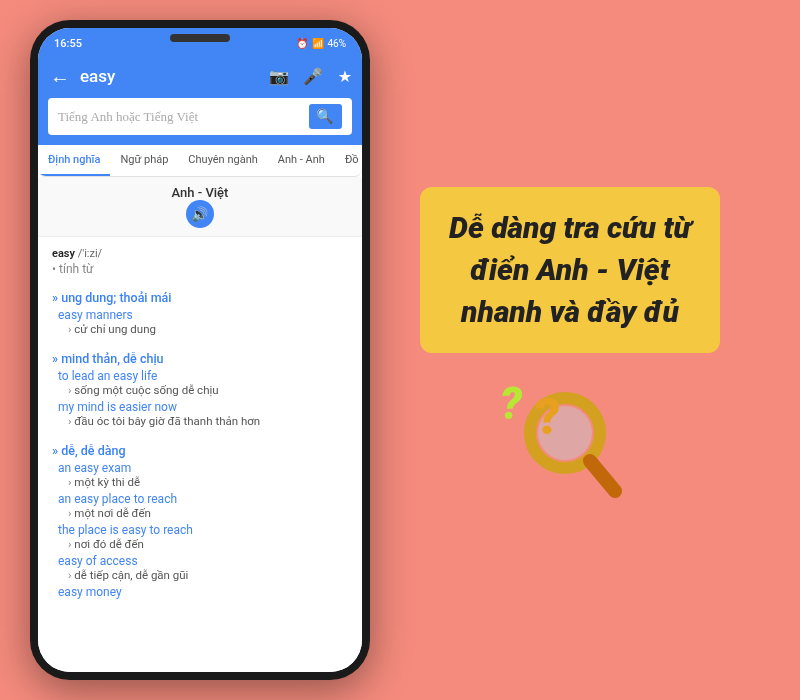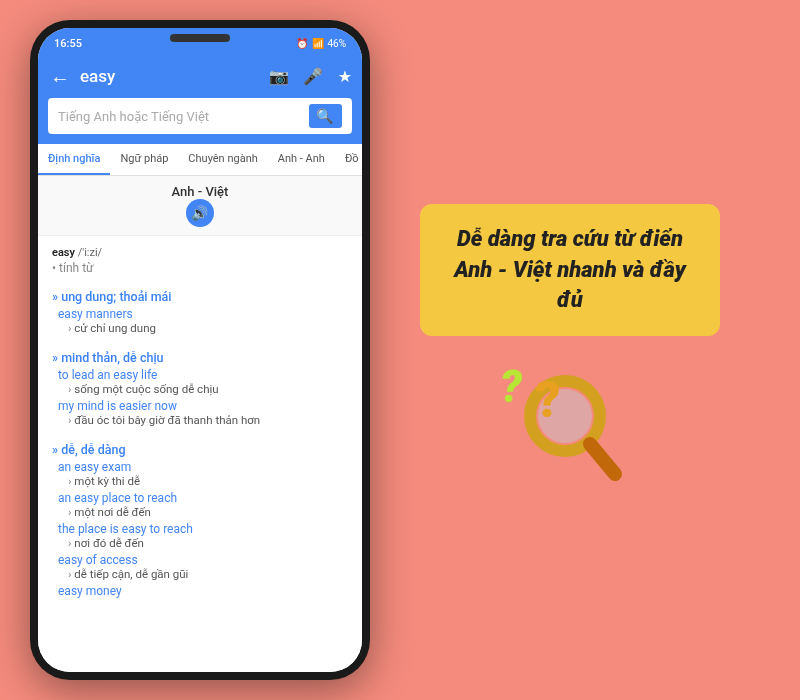--- a/index.html
+++ b/index.html
@@ -117,20 +117,21 @@
     .toolbar-icon {
       color: white;
       font-size: 16px;
       cursor: pointer;
     }
 
     
     .search-input-bar {
       background: #4285f4;
       padding: 0 10px 10px;
+      font-family: Liberation Serif, serif;
     }
 
     .search-input-inner {
       background: white;
       border-radius: 4px;
       display: flex;
       align-items: center;
       padding: 6px 10px;
       gap: 8px;
     }
@@ -148,20 +149,21 @@
       color: white;
       font-size: 14px;
     }
 
     
     .tabs-row {
       display: flex;
       border-bottom: 1px solid #e0e0e0;
       background: white;
       overflow: hidden;
+      border-radius: 8px;
     }
 
     .tab-item {
       padding: 8px 10px;
       font-size: 11px;
       color: #555;
       cursor: pointer;
       white-space: nowrap;
     }
 
@@ -283,21 +285,21 @@
 
     .promo-box {
       background: #f5c842;
       border-radius: 12px;
       padding: 20px 22px;
       width: 100%;
       max-width: 300px;
     }
 
     .promo-text {
-      font-size: 22px;
+      font-size: 30px;
       font-weight: 900;
       font-style: italic;
       color: #222;
       line-height: 1.4;
       text-align: center;
     }
 
     
     .icon-area {
       display: flex;

